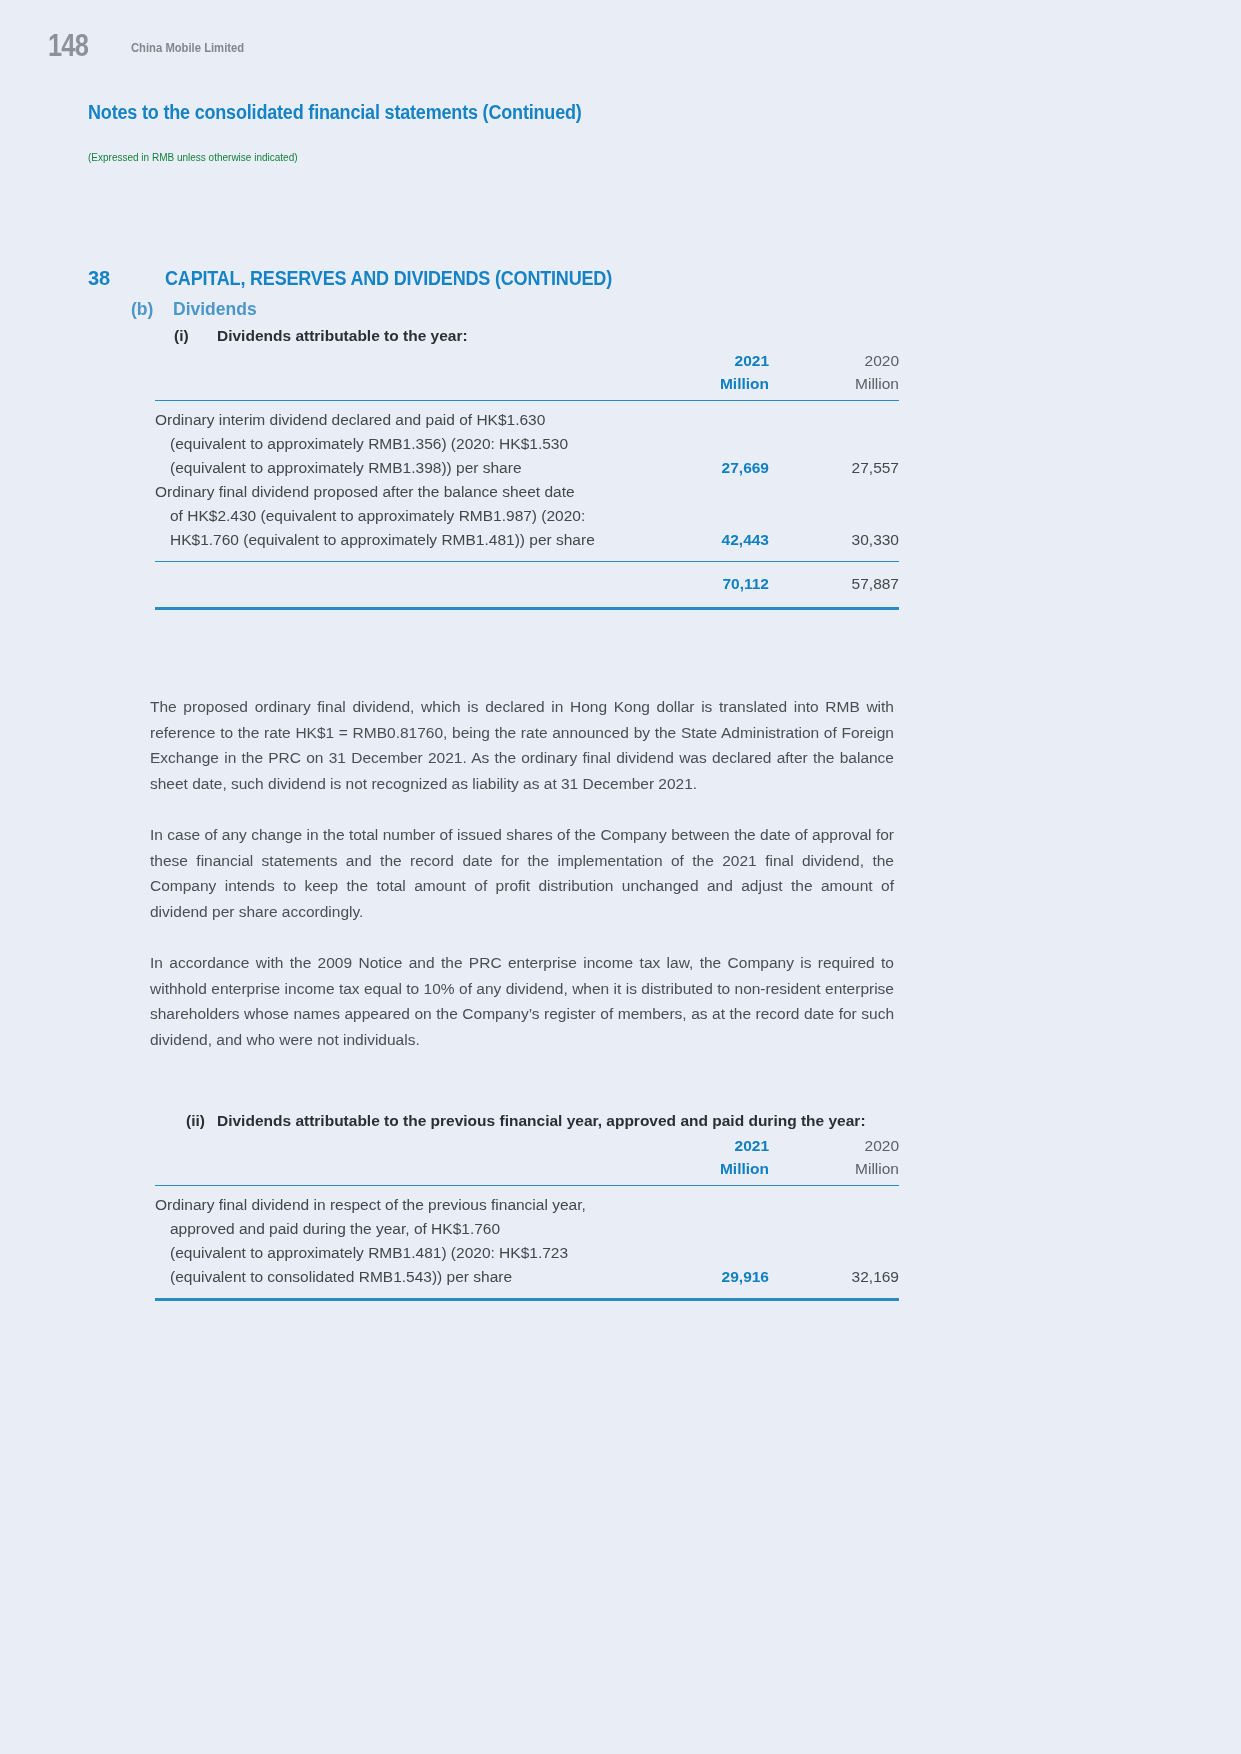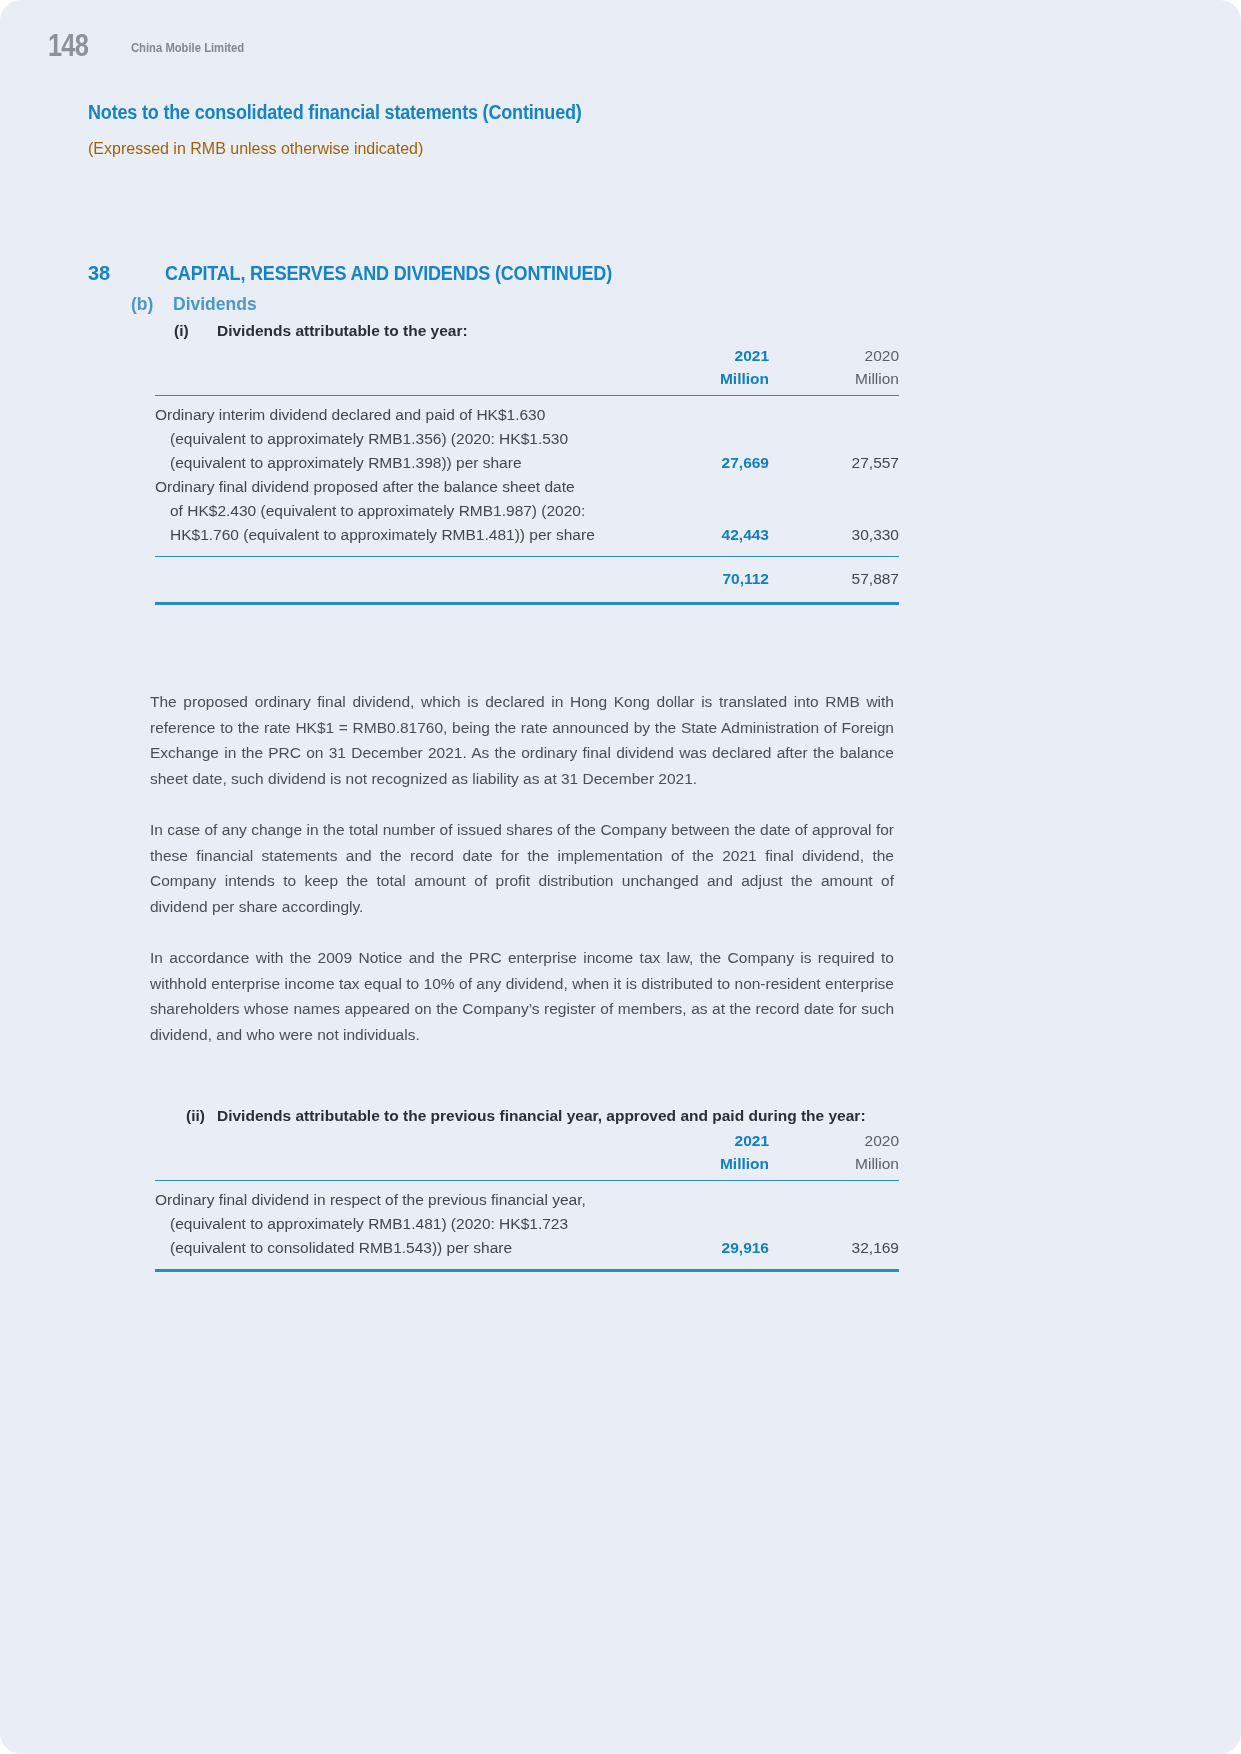--- a/index.html
+++ b/index.html
@@ -3,21 +3,20 @@
 <meta charset="utf-8">
 <style>
   html,body{margin:0;padding:0;}
   .page{
     position:relative;
     width:1241px;height:1754px;
     background:#e9eef6;
     font-family:"Liberation Sans", sans-serif;
     color:#43474d;
     overflow:hidden;
-    border-radius:21px;
   }
   
   .page-header{
     position:absolute;top:28px;left:48px;
     display:flex;align-items:center;gap:20px;
   }
   .page-num{
     font-size:31px;font-weight:700;color:#8d929a;
     letter-spacing:-1px;
     transform:scaleX(0.82);transform-origin:0 50%;
@@ -33,21 +32,21 @@
   .content{
     position:absolute;top:101px;left:88px;width:873px;
   }
   .doc-title{
     font-size:20px;font-weight:700;color:#1583c5;
     letter-spacing:-0.2px;
     transform:scaleX(0.9);transform-origin:0 50%;
     display:inline-block;white-space:nowrap;
   }
   .doc-subtitle{
-    margin-top:16px;font-size:16px;color:#a16207;
+    margin-top:28px;font-size:10px;color:#15803d;
   }
   
   .sec-row{
     margin-top:104px;display:flex;white-space:nowrap;gap:34px;
   }
   .sec-num,.sec-title{
     font-size:20px;font-weight:700;color:#1583c5;letter-spacing:-0.2px;
   }
   .sec-num{width:43px;flex:none;}
   .sec-title{transform:scaleX(0.9);transform-origin:0 50%;display:inline-block;}
@@ -199,20 +198,21 @@
           <div class="unit">Million</div>
         </div>
       </div>
       <div class="tbody">
         <div class="trow">
           <span class="lbl">Ordinary final dividend in respect of the previous financial year,</span>
           <span class="val v2021"></span>
           <span class="val v2020"></span>
         </div>
         <div class="trow">
+          <span class="lbl indent">approved and paid during the year, of HK$1.760</span>
           <span class="val v2021"></span>
           <span class="val v2020"></span>
         </div>
         <div class="trow">
           <span class="lbl indent">(equivalent to approximately RMB1.481) (2020: HK$1.723</span>
           <span class="val v2021"></span>
           <span class="val v2020"></span>
         </div>
         <div class="trow">
           <span class="lbl indent">(equivalent to consolidated RMB1.543)) per share</span>

